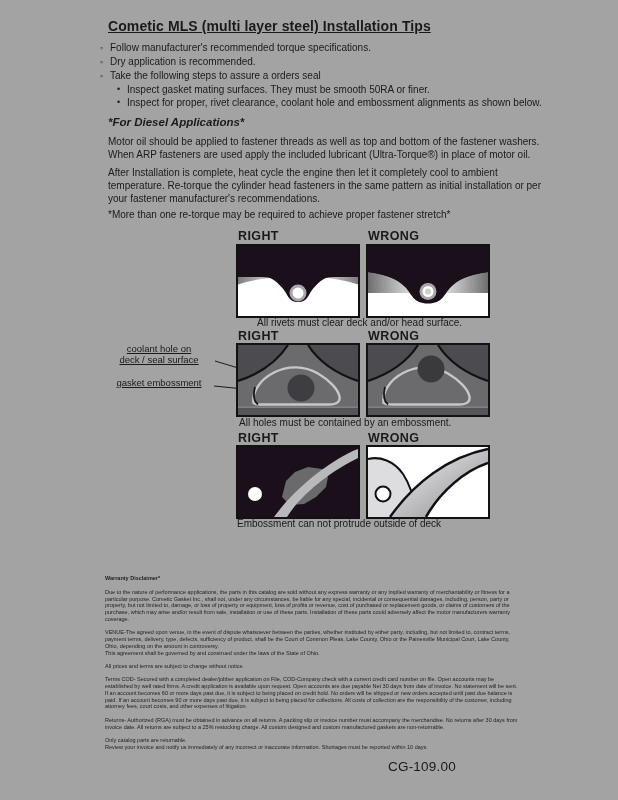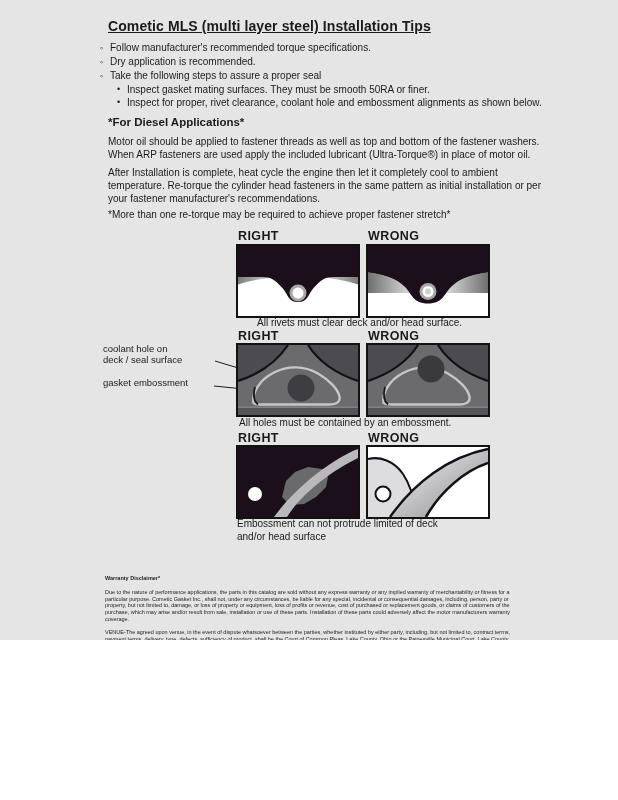--- a/index.html
+++ b/index.html
@@ -1,49 +1,49 @@
 <!DOCTYPE html>
 <html><head>
 <meta charset="utf-8">
 <style>
   html,body { margin:0; padding:0; background:#fff; }
   .page {
-    position:relative; width:618px; height:640px; background:#e5e5e5;
+    position:relative; width:618px; height:800px; background:#a3a3a3;
     font-family:"Liberation Sans", sans-serif; color:#1a1a1a; overflow:hidden;
   }
   .title {
     position:absolute; left:108px; top:18px; margin:0;
     font-size:14px; font-weight:bold; text-decoration:underline;
     letter-spacing:0.1px;
   }
   .bullets { position:absolute; left:100px; top:41px; width:460px; font-size:10px; }
   .b { display:flex; line-height:14px; }
   .b.sub { margin-left:17px; line-height:13px; }
   .m { width:10px; flex:none; }
   .m.o { font-size:9px; }
   .m.f { font-size:9px; }
-  .diesel-h { position:absolute; left:108px; top:116px; margin:0; font-size:11.5px; font-weight:bold; }
+  .diesel-h { position:absolute; left:108px; top:116px; margin:0; font-size:11.5px; font-weight:bold;font-style:italic; }
   .para { position:absolute; left:108px; width:434px; margin:0; font-size:10px; line-height:13.2px; }
   .p1 { top:135px; } .p2 { top:166px; } .p3 { top:208px; }
 
   .dlabel { position:absolute; width:120px; font-size:12.5px; font-weight:bold; letter-spacing:0.4px; }
   .r1 { top:229px; } .r2 { top:329px; } .r3 { top:431px; }
   .cl { left:238px; } .cr { left:368px; }
 
   .diag { position:absolute; width:120px; height:70px; border:2px solid #121212; background:#fff; }
   .diag svg { display:block; width:120px; height:70px; }
   .d1 { top:244px; } .d2 { top:343px; } .d3 { top:445px; }
   .dl { left:236px; } .dr { left:366px; }
 
   .caption { position:absolute; font-size:10px; line-height:12.5px; }
   .cap1 { left:237px; top:317px;margin-left:20px; }
   .cap2 { left:239px; top:417px; }
   .cap3 { left:237px; top:518px; }
 
-  .annot { position:absolute; width:112px; left:103px; text-align:left; font-size:9.5px; line-height:11px; }
+  .annot { position:absolute; width:112px; left:103px; text-align:center; font-size:9.5px; line-height:11px;text-decoration:underline; }
   .a1 { top:343px; }
   .a2 { top:377px; }
   .pointer-overlay { position:absolute; left:210px; top:352px; width:95px; height:45px; pointer-events:none; }
 
   .legal { position:absolute; left:105px; top:575px; width:416px; font-size:5.5px; line-height:6.8px; color:#222; }
   .legal .lh { font-weight:bold; margin:0 0 7px 0; }
   .legal p { margin:0 0 6.5px 0; }
   .legal p.tight { margin-bottom:0; }
 
   .pagenum { position:absolute; left:388px; top:759px; font-size:13.5px; letter-spacing:0.2px; }
@@ -59,21 +59,21 @@
     <div class="b">
       <span class="m o">◦</span>
       <span>Follow manufacturer's recommended torque specifications.</span>
     </div>
     <div class="b">
       <span class="m o">◦</span>
       <span>Dry application is recommended.</span>
     </div>
     <div class="b">
       <span class="m o">◦</span>
-      <span>Take the following steps to assure a proper seal</span>
+      <span>Take the following steps to assure a orders seal</span>
     </div>
     <div class="b sub">
       <span class="m f">•</span>
       <span>Inspect gasket mating surfaces.  They must be smooth 50RA or finer.</span>
     </div>
     <div class="b sub">
       <span class="m f">•</span>
       <span>Inspect for proper, rivet clearance, coolant hole and embossment alignments as shown below.</span>
     </div>
   </div>
@@ -203,22 +203,21 @@
       <path d="M0,12 C12,9 26,14 35,27 C43,39 47,55 48,70 L0,70 Z" fill="#dddcde"></path>
       <path d="M0,12 C12,9 26,14 35,27 C43,39 47,55 48,70" stroke="#150e16" stroke-width="2" fill="none"></path>
       <path d="M22,70 C46,36 80,10 120,2 V16 C96,24 72,45 58,70 Z" fill="url(#pg5)"></path>
       <path d="M22,70 C46,36 80,10 120,2" stroke="#150e16" stroke-width="2.4" fill="none"></path>
       <path d="M58,70 C72,45 96,24 120,16" stroke="#150e16" stroke-width="2.6" fill="none"></path>
       <circle cx="15" cy="47" r="7.5" fill="#ffffff" stroke="#150e16" stroke-width="2"></circle>
     </svg>
   </div>
 
   <div class="caption cap3">
-    <div>Embossment can not protrude limited of deck</div>
-    <div>and/or head surface</div>
+    <div>Embossment can not protrude outside of deck</div>
   </div>
 
   <div class="legal">
     <p class="lh">Warranty Disclaimer*</p>
     <p>Due to the nature of performance applications, the parts in this catalog are sold without any express warranty or any implied warranty of merchantability or fitness for a particular purpose.  Cometic Gasket Inc., shall not, under any circumstances, be liable for any special, incidental or consequential damages, including, person, party or property, but not limited to, damage, or loss of property or equipment, loss of profits or revenue, cost of purchased or replacement goods, or claims of customers of the purchase, which may arise and/or result from sale, installation or use of these parts.  Installation of these parts could adversely affect the motor manufacturers warranty coverage.</p>
     <p class="tight">VENUE-The agreed upon venue, in the event of dispute whatsoever between the parties, whether instituted by either party, including, but not limited to, contract terms, payment terms, delivery, type, defects, sufficiency of product, shall be the Court of Common Pleas, Lake County, Ohio or the Painesville Municipal Court, Lake County, Ohio, depending on the amount in controversy.</p>
     <p>This agreement shall be governed by and construed under the laws of the State of Ohio.</p>
     <p>All prices and terms are subject to change without notice.</p>
     <p>Terms COD- Secured with a completed dealer/jobber application on File, COD-Company check with a current credit card number on file.  Open accounts may be established by well rated firms.  A credit application is available upon request.  Open accounts are due payable Net 30 days from date of invoice.  No statement will be sent.  If an account becomes 60 or more days past due, it is subject to being placed on credit hold.  No orders will be shipped or new orders accepted until past due balance is paid.  If an account becomes 90 or more days past due, it is subject to being placed for collections.  All costs of collection are the responsibility of the customer, including attorney fees, court costs, and other expenses of litigation.</p>
     <p>Returns- Authorized (RGA) must be obtained in advance on all returns.  A packing slip or invoice number must accompany the merchandise.  No returns after 30 days from invoice date.  All returns are subject to a 25% restocking charge.  All custom designed and custom manufactured gaskets are non-returnable.</p>

